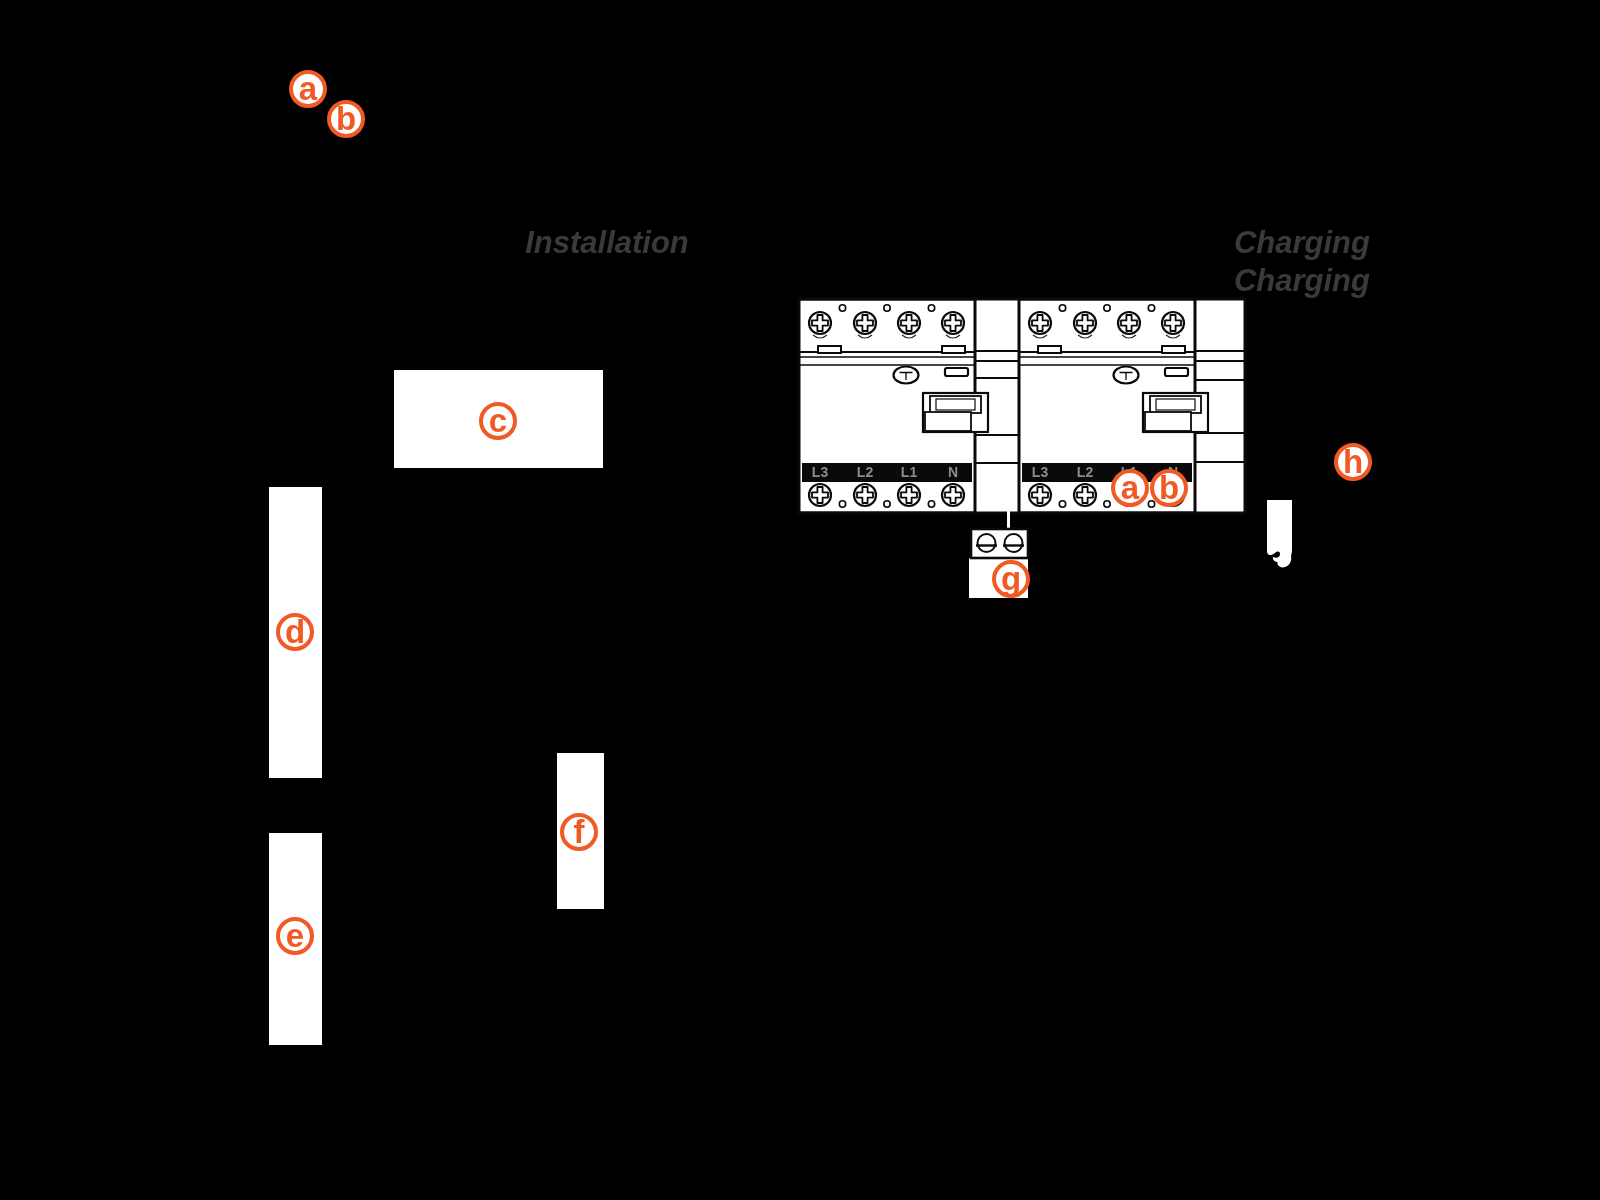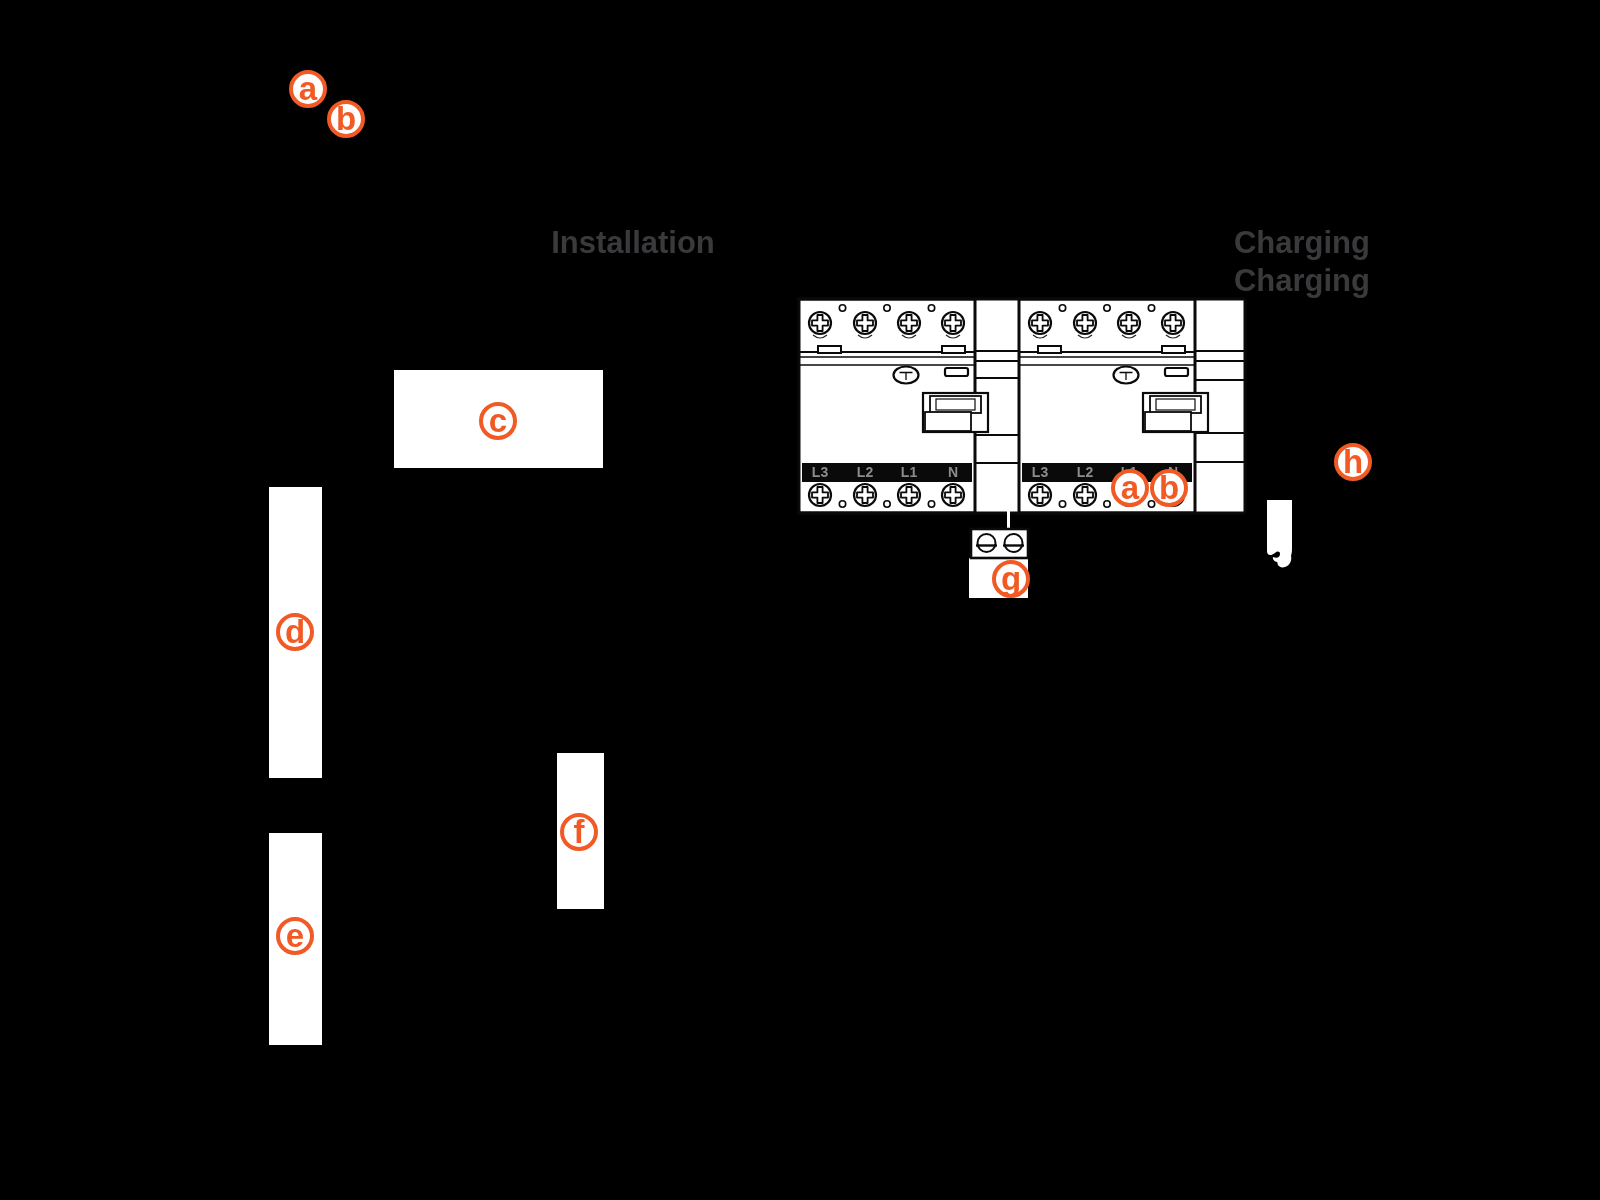--- a/index.html
+++ b/index.html
@@ -1,20 +1,20 @@
 <!DOCTYPE html>
 <html><head>
 <meta charset="utf-8">
 <style>
   html,body{margin:0;padding:0;background:#000;}
   #canvas{position:relative;width:1600px;height:1200px;background:#000;overflow:hidden;
           font-family:"Liberation Sans",sans-serif;}
   .heading{position:absolute;font-weight:700;font-size:31px;color:#3a3a3c;line-height:38px;white-space:nowrap;}
-  #installation-title{left:633px;top:224px;transform:translateX(-50%);}
-  #charging-title{right:230px;top:224px;text-align:right;}
+  #installation-title{left:607px;top:224px;transform:translateX(-50%);font-style:italic;}
+  #charging-title{right:230px;top:224px;text-align:right;font-style:italic;}
   #charging-title span{display:block;}
   .whitebox{position:absolute;background:#fff;}
   .callout{position:absolute;box-sizing:border-box;width:38px;height:38px;border-radius:50%;
            background:#fff;border:4px solid #f15a25;color:#f15a25;font-weight:700;font-size:33px;
            display:flex;align-items:center;justify-content:center;z-index:30;}
   #diagram-svg{position:absolute;left:0;top:0;z-index:10;}
   .devbody{fill:#fff;stroke:#0a0a0a;stroke-width:3;}
   .colfill{fill:#fff;}
   .l1{stroke:#0a0a0a;stroke-width:1.3;fill:none;}
   .l2{stroke:#0a0a0a;stroke-width:2.2;fill:none;}

